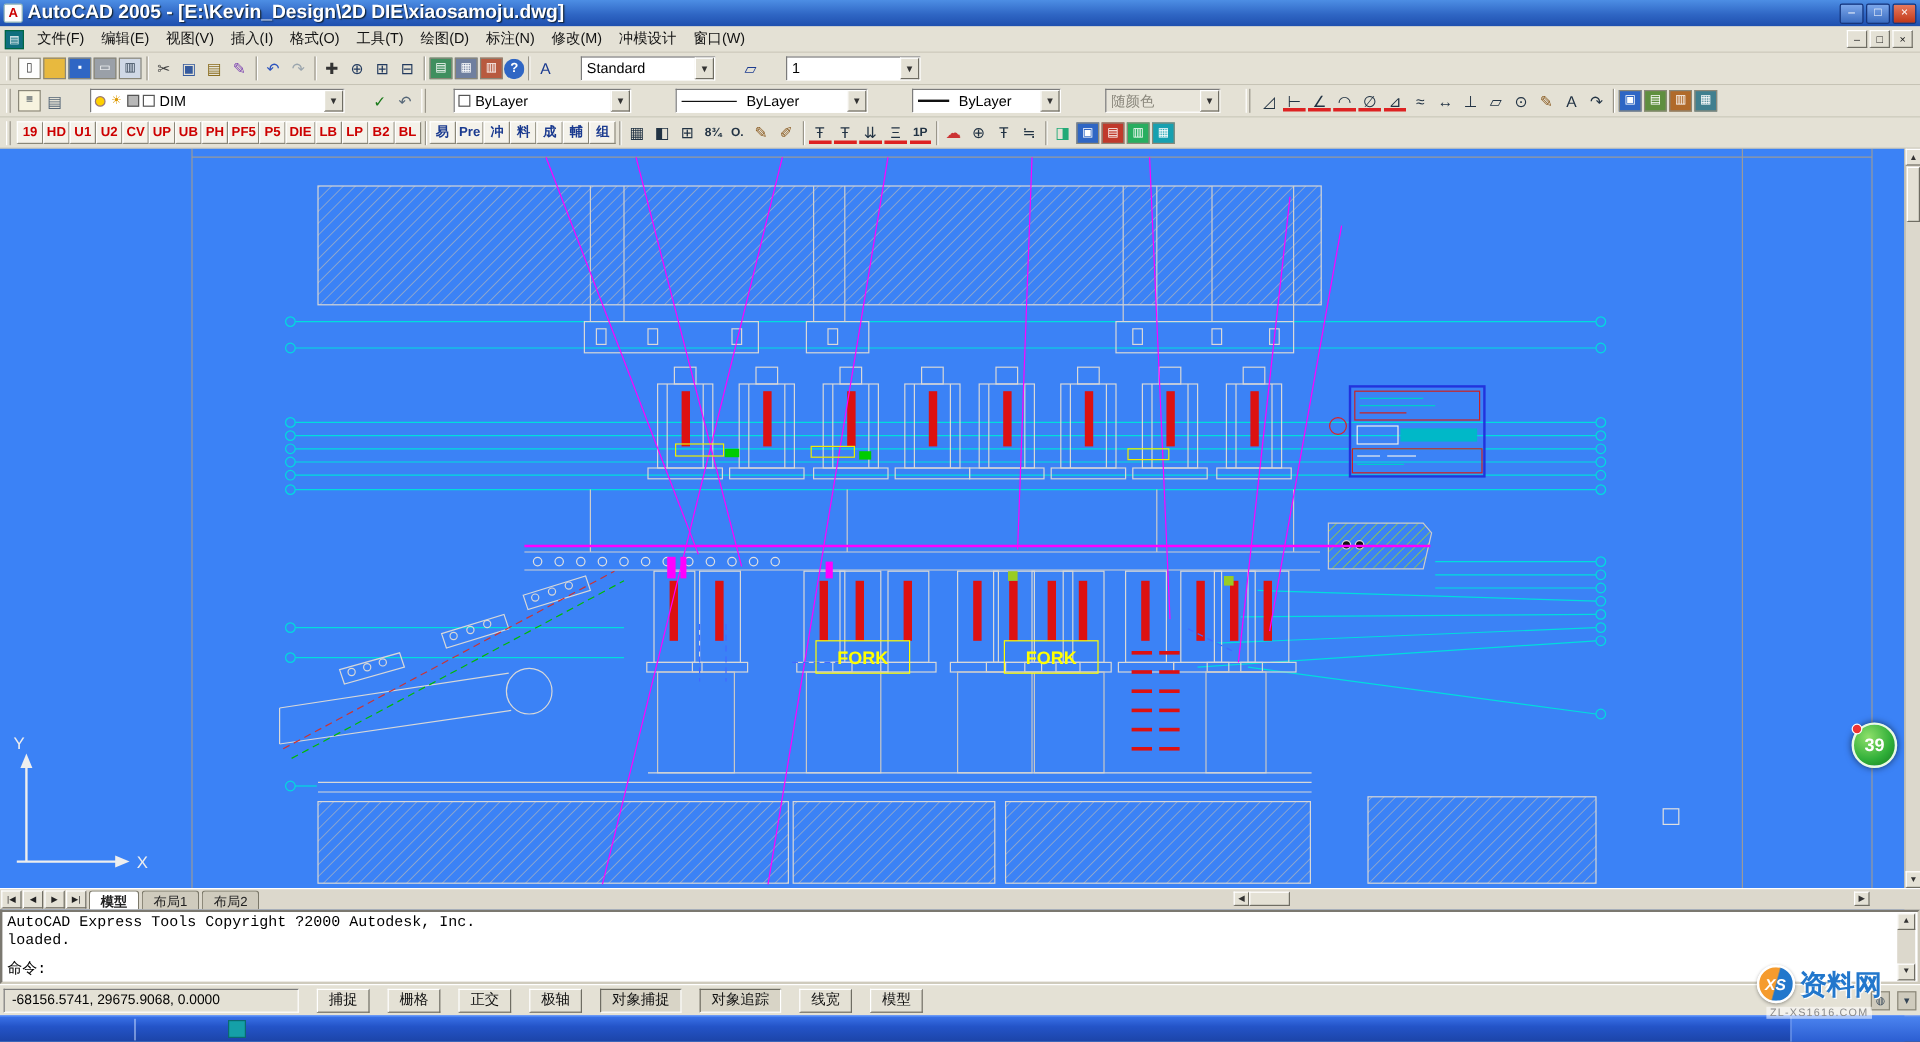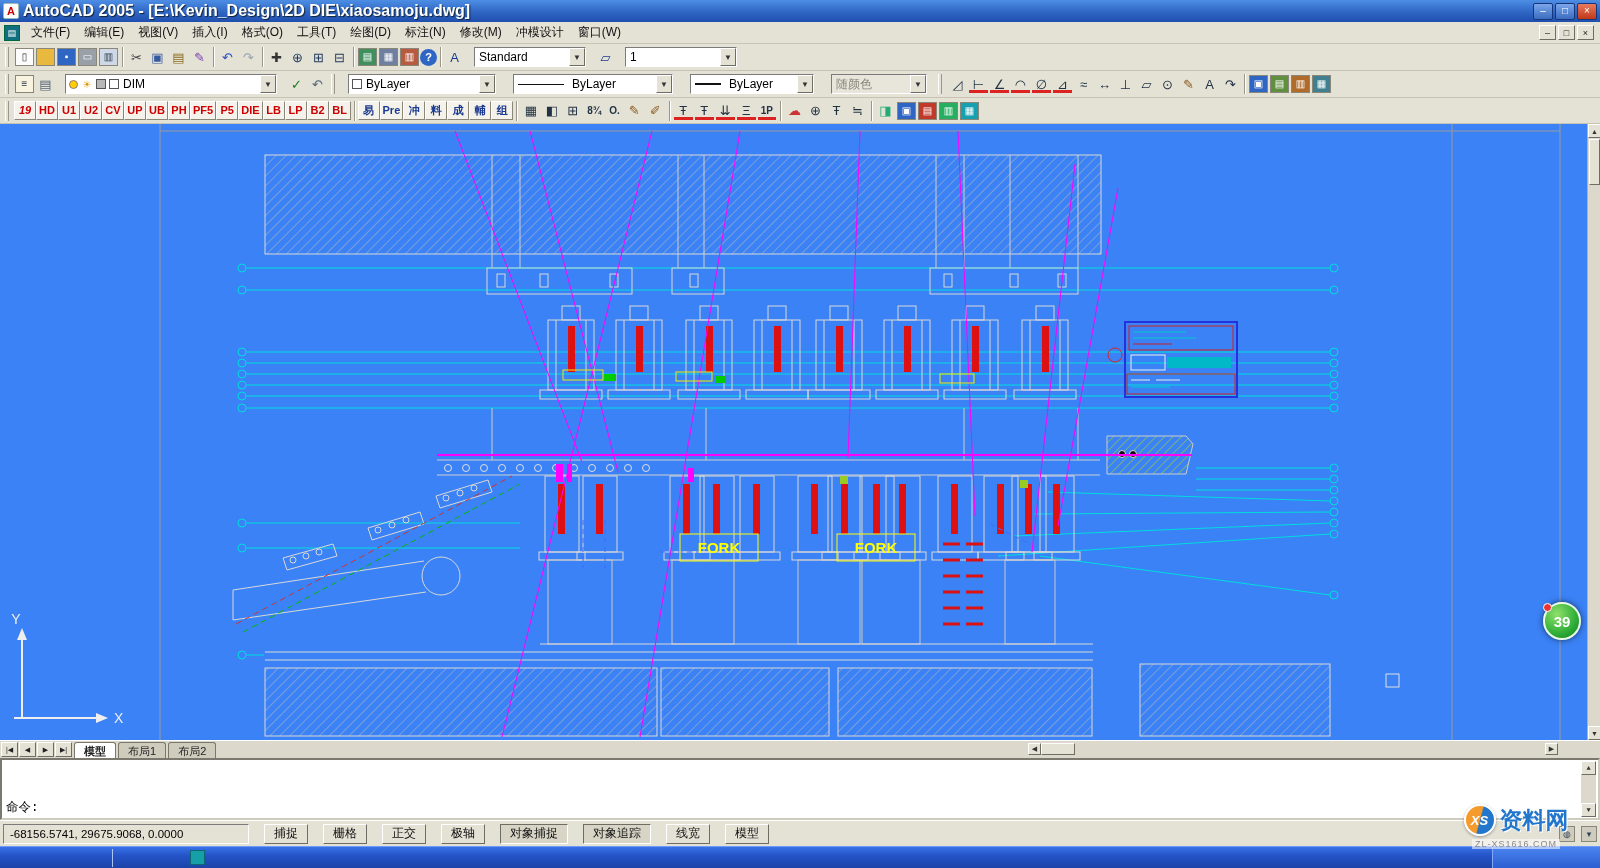--- a/index.html
+++ b/index.html
@@ -38,21 +38,21 @@
   .tsep{width:1px;height:20px;background:#9a968a;box-shadow:1px 0 0 #fff;margin:0 3px;flex:none}
   .tbico{width:21px;height:20px;display:inline-flex;align-items:center;justify-content:center;
     font-size:13px;line-height:1;border:1px solid transparent;flex:none;cursor:default;color:#333}
   .tbico.bgfill{border:1px solid #8a8778;width:19px;height:18px;margin:0 1px;font-size:10px}
   .tbico.round{border-radius:50%;width:17px;height:17px;font-size:11px;font-weight:bold}
   .tbico.lett{width:auto;min-width:22px;padding:0 2px;height:19px;font-size:11px;font-weight:bold;
     background:#f4f2ea;border:1px solid;border-color:#fff #8a8778 #8a8778 #fff}
   .tbico.wide{width:auto;padding:0 3px;font-size:10px;font-weight:bold}
   .tbico.redu{box-shadow:inset 0 -3px 0 #d22}
   .combo{display:inline-flex;align-items:center;height:20px;background:#fff;border:1px solid;
-    border-color:#7b7b7b #fff #fff #7b7b7b;font-size:12px;flex:none;margin:0 8px;position:relative}
+    border-color:#7b7b7b #fff #fff #7b7b7b;font-size:12px;flex:none;margin:0 18px;position:relative}
   .combo .cval{padding:0 4px;white-space:nowrap;overflow:hidden;flex:1}
   .combo .carr{width:16px;height:18px;background:#e4e1d5;border:1px solid;border-color:#fff #6f6d63 #6f6d63 #fff;
     display:flex;align-items:center;justify-content:center;font-size:8px;color:#333;flex:none}
   .combo.disabled{background:#e8e5da;color:#8a877c}
   .mini{width:12px;height:12px;display:inline-flex;align-items:center;justify-content:center;
     font-size:10px;margin-left:3px;flex:none}
   .dot{width:9px;height:9px;border-radius:50%;flex:none;margin-left:3px}
   .sq{width:10px;height:10px;flex:none;margin-left:3px;border:1px solid #555}
   .ltline{width:46px;height:0;border-top:1px solid #111;margin:0 4px;flex:none}
 
@@ -258,21 +258,21 @@
         <span class="tbico bgfill" style="color: rgb(255, 255, 255); background: rgb(47, 102, 196);">▣</span>
         <span class="tbico bgfill" style="color: rgb(255, 255, 255); background: rgb(95, 143, 63);">▤</span>
         <span class="tbico bgfill" style="color: rgb(255, 255, 255); background: rgb(176, 106, 42);">▥</span>
         <span class="tbico bgfill" style="color: rgb(255, 255, 255); background: rgb(64, 127, 143);">▦</span>
       </span>
   </div>
 
   <div class="tbrow tb3">
     <span class="hgrip"></span>
     <span style="display:flex;align-items:center">
-        <span class="tbico lett" style="color: rgb(204, 0, 0); font-style: italic;">19</span>
+        <span class="tbico lett" style="color: rgb(204, 0, 0);">19</span>
         <span class="tbico lett" style="color: rgb(204, 0, 0);">HD</span>
         <span class="tbico lett" style="color: rgb(204, 0, 0);">U1</span>
         <span class="tbico lett" style="color: rgb(204, 0, 0);">U2</span>
         <span class="tbico lett" style="color: rgb(204, 0, 0);">CV</span>
         <span class="tbico lett" style="color: rgb(204, 0, 0);">UP</span>
         <span class="tbico lett" style="color: rgb(204, 0, 0);">UB</span>
         <span class="tbico lett" style="color: rgb(204, 0, 0);">PH</span>
         <span class="tbico lett" style="color: rgb(204, 0, 0);">PF5</span>
         <span class="tbico lett" style="color: rgb(204, 0, 0);">P5</span>
         <span class="tbico lett" style="color: rgb(204, 0, 0);">DIE</span>
@@ -617,20 +617,24 @@
     <span class="tab">布局1</span>
     <span class="tab">布局2</span>
   </div>
   <div class="hscroll">
     <span class="sbtn" style="height:12px;margin-top:1px">◀</span>
     <span class="hthumb"></span>
     <span class="sbtn" style="height:12px;margin-top:1px;margin-left:auto">▶</span>
   </div>
 
   <div class="cmd">
+    <div class="hist">
+      <div>AutoCAD Express Tools Copyright ?2000 Autodesk, Inc.</div>
+      <div>loaded.</div>
+    </div>
     <div class="prompt">命令:</div>
     <div class="cmdscroll">
       <span class="sbtn" style="width:15px">▲</span>
       <span class="sbtn" style="width:15px">▼</span>
     </div>
   </div>
 
   <div class="status">
     <span class="coords">-68156.5741, 29675.9068, 0.0000</span>
     <span style="display:flex;align-items:center">

